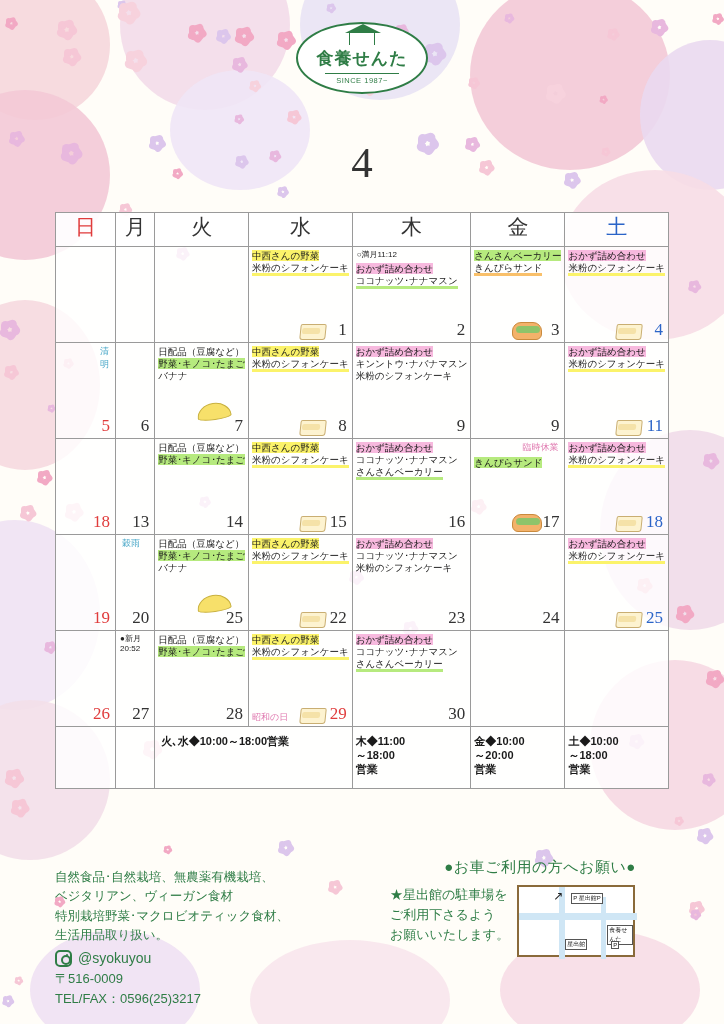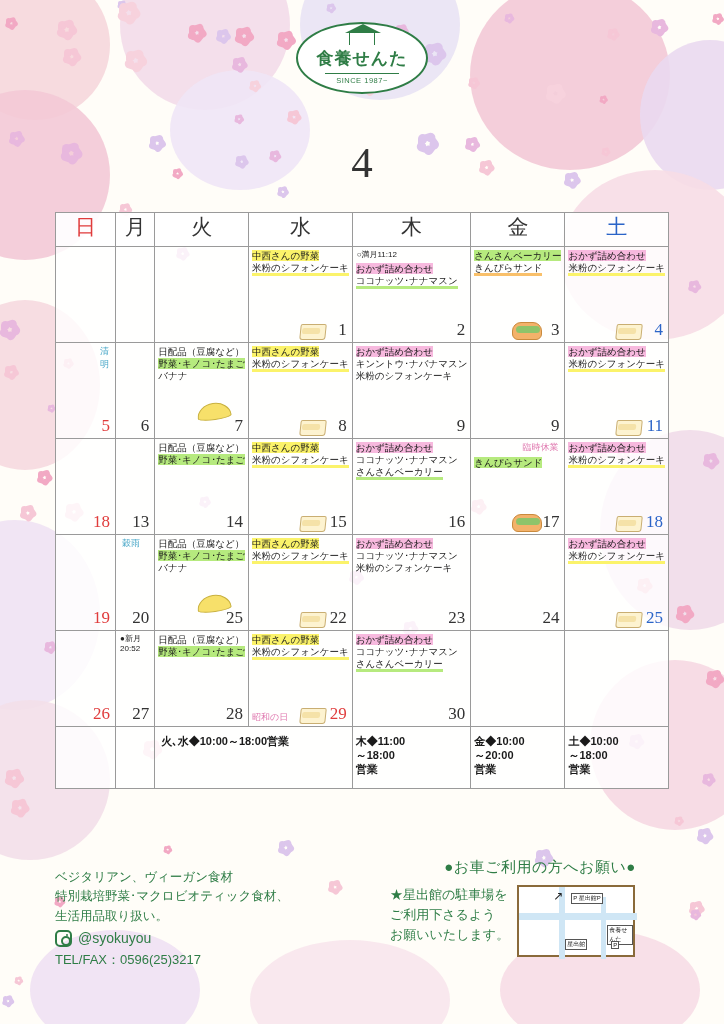--- a/index.html
+++ b/index.html
@@ -942,27 +942,29 @@
       <td class="cell footer-row">
         <div class="notes" style="font-size:11px;padding-top:8px;white-space:pre-line;">土◆10:00
 ～18:00
 営業</div>
       </td>
     </tr>
   </tfoot>
 </table>
 
 <div class="foot-left">
+  <div>自然食品･自然栽培、無農薬有機栽培、</div>
   <div>ベジタリアン、ヴィーガン食材</div>
   <div>特別栽培野菜･マクロビオティック食材、</div>
   <div>生活用品取り扱い。</div>
   <div class="ig">
     <span class="ig-icon"></span>
     <span style="font-size:14px;">@syokuyou</span>
   </div>
+  <div class="addr">〒516-0009</div>
   <div class="addr">TEL/FAX：0596(25)3217</div>
 </div>
 
 <div class="foot-right">
   <div class="park-title">●お車ご利用の方へお願い●</div>
   <div class="park-body">
     <div class="park-text">
       <div>★星出館の駐車場を</div>
       <div>ご利用下さるよう</div>
       <div>お願いいたします。</div>

